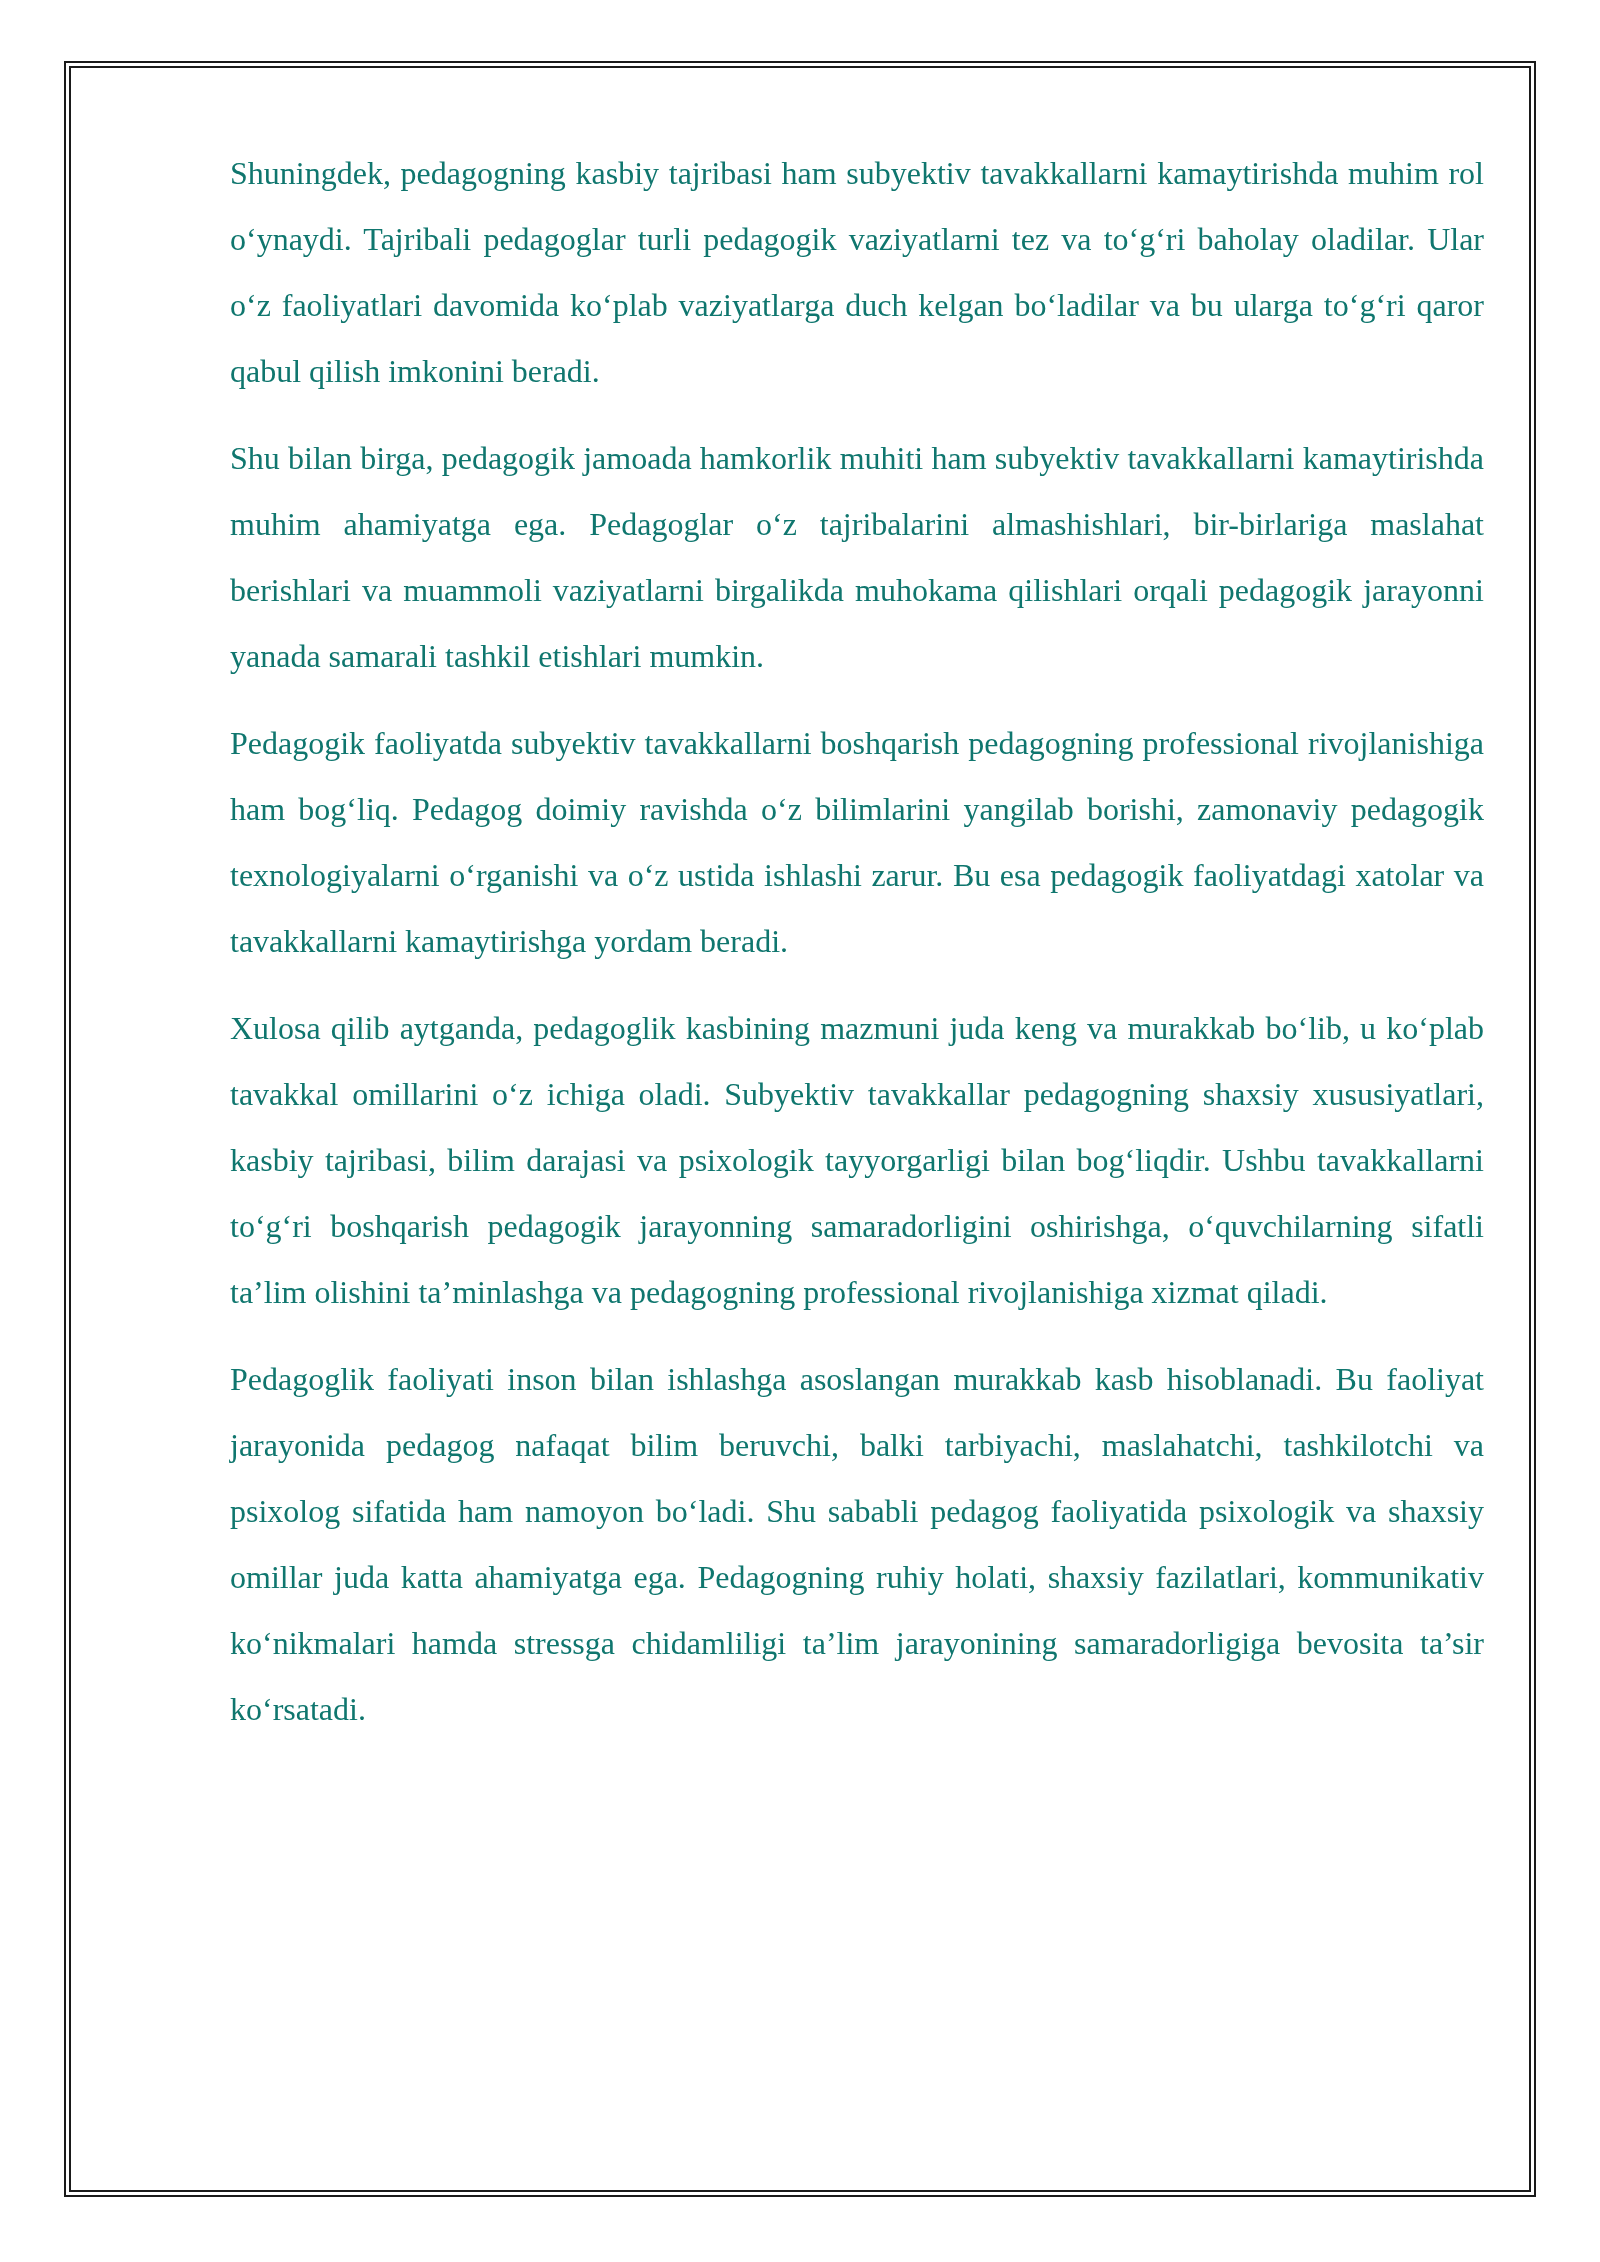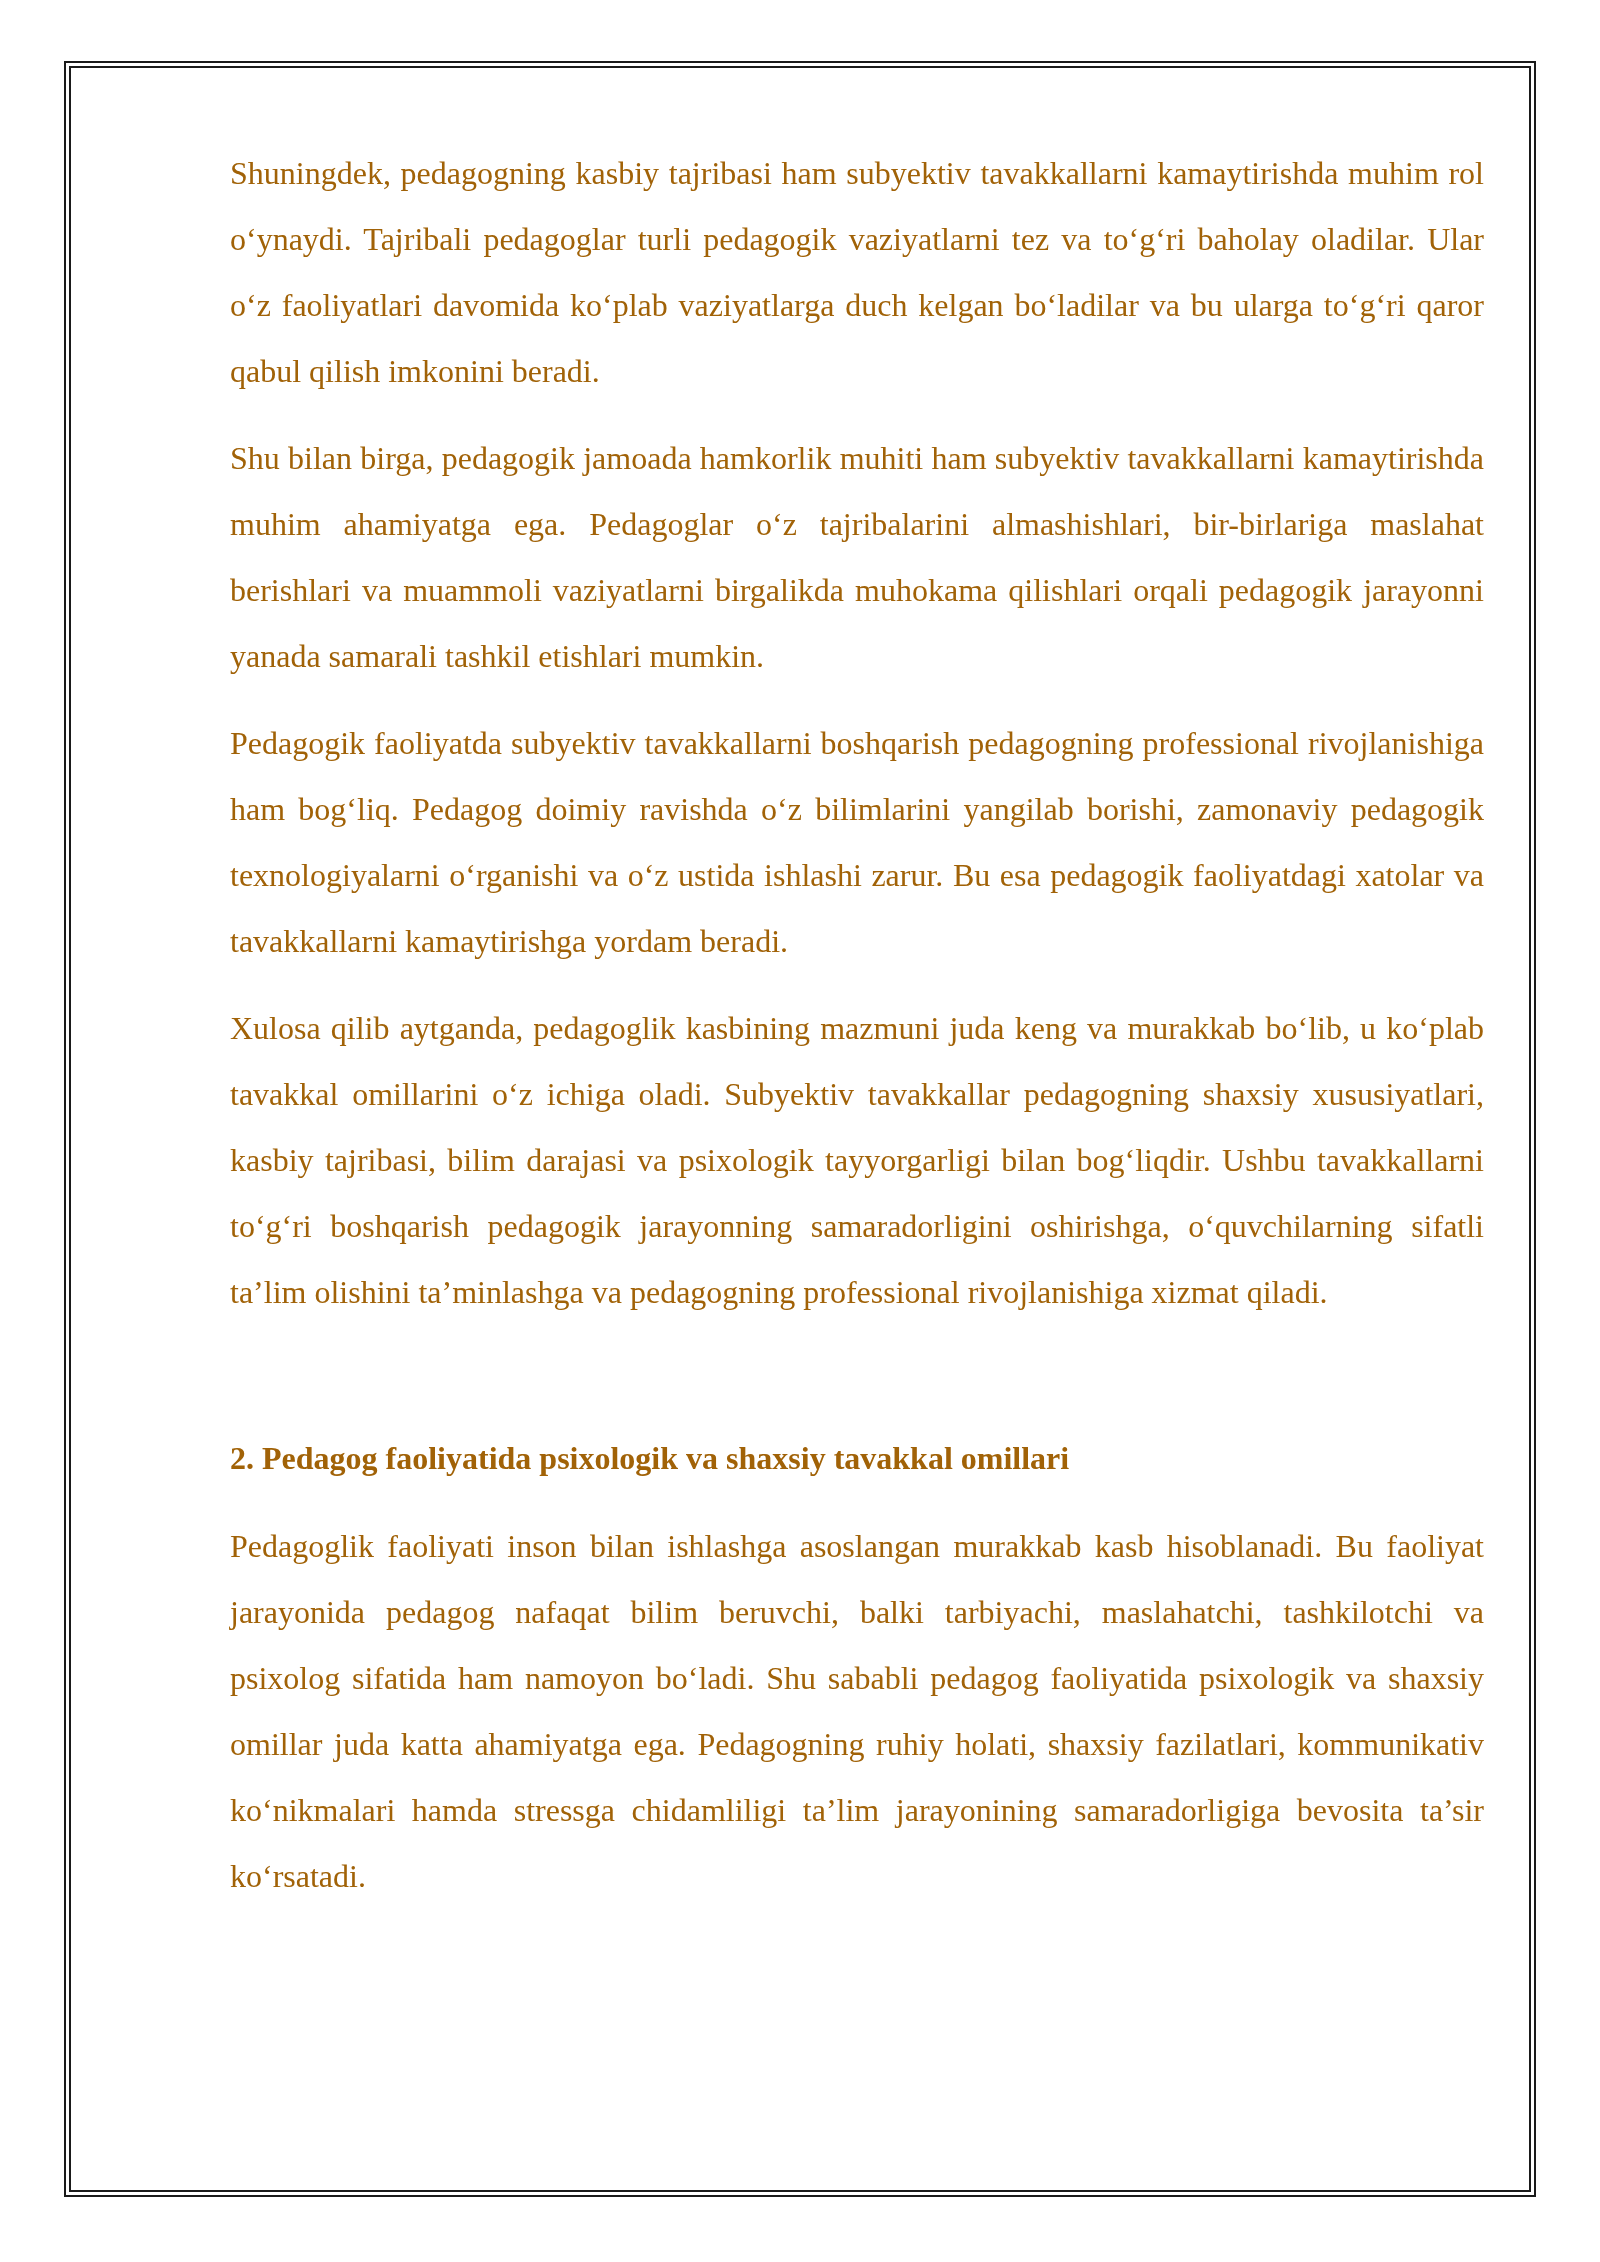--- a/index.html
+++ b/index.html
@@ -21,21 +21,21 @@
     height: 2136px;
     box-sizing: border-box;
     border: 7px double #1a1a1a;
     background: transparent;
   }
   .content {
     position: absolute;
     left: 230px;
     top: 140px;
     width: 1254px;
-    color: #a16207;
+    color: #0f766e;
     font-size: 32px;
     line-height: 66px;
     text-align: justify;
     text-justify: inter-word;
   }
   .content p {
     margin: 0 0 21px 0;
   }
   .content .section-heading {
     font-weight: bold;
@@ -48,15 +48,14 @@
 </head>
 <body>
 
 <div class="page-border"></div>
 
 <div class="content">
   <p>Shuningdek, pedagogning kasbiy tajribasi ham subyektiv tavakkallarni kamaytirishda muhim rol o‘ynaydi. Tajribali pedagoglar turli pedagogik vaziyatlarni tez va to‘g‘ri baholay oladilar. Ular o‘z faoliyatlari davomida ko‘plab vaziyatlarga duch kelgan bo‘ladilar va bu ularga to‘g‘ri qaror qabul qilish imkonini beradi.</p>
   <p>Shu bilan birga, pedagogik jamoada hamkorlik muhiti ham subyektiv tavakkallarni kamaytirishda muhim ahamiyatga ega. Pedagoglar o‘z tajribalarini almashishlari, bir-birlariga maslahat berishlari va muammoli vaziyatlarni birgalikda muhokama qilishlari orqali pedagogik jarayonni yanada samarali tashkil etishlari mumkin.</p>
   <p>Pedagogik faoliyatda subyektiv tavakkallarni boshqarish pedagogning professional rivojlanishiga ham bog‘liq. Pedagog doimiy ravishda o‘z bilimlarini yangilab borishi, zamonaviy pedagogik texnologiyalarni o‘rganishi va o‘z ustida ishlashi zarur. Bu esa pedagogik faoliyatdagi xatolar va tavakkallarni kamaytirishga yordam beradi.</p>
   <p>Xulosa qilib aytganda, pedagoglik kasbining mazmuni juda keng va murakkab bo‘lib, u ko‘plab tavakkal omillarini o‘z ichiga oladi. Subyektiv tavakkallar pedagogning shaxsiy xususiyatlari, kasbiy tajribasi, bilim darajasi va psixologik tayyorgarligi bilan bog‘liqdir. Ushbu tavakkallarni to‘g‘ri boshqarish pedagogik jarayonning samaradorligini oshirishga, o‘quvchilarning sifatli ta’lim olishini ta’minlashga va pedagogning professional rivojlanishiga xizmat qiladi.</p>
-  <p class="section-heading">2. Pedagog faoliyatida psixologik va shaxsiy tavakkal omillari</p>
   <p>Pedagoglik faoliyati inson bilan ishlashga asoslangan murakkab kasb hisoblanadi. Bu faoliyat jarayonida pedagog nafaqat bilim beruvchi, balki tarbiyachi, maslahatchi, tashkilotchi va psixolog sifatida ham namoyon bo‘ladi. Shu sababli pedagog faoliyatida psixologik va shaxsiy omillar juda katta ahamiyatga ega. Pedagogning ruhiy holati, shaxsiy fazilatlari, kommunikativ ko‘nikmalari hamda stressga chidamliligi ta’lim jarayonining samaradorligiga bevosita ta’sir ko‘rsatadi.</p>
 </div>
 
 </body></html>

